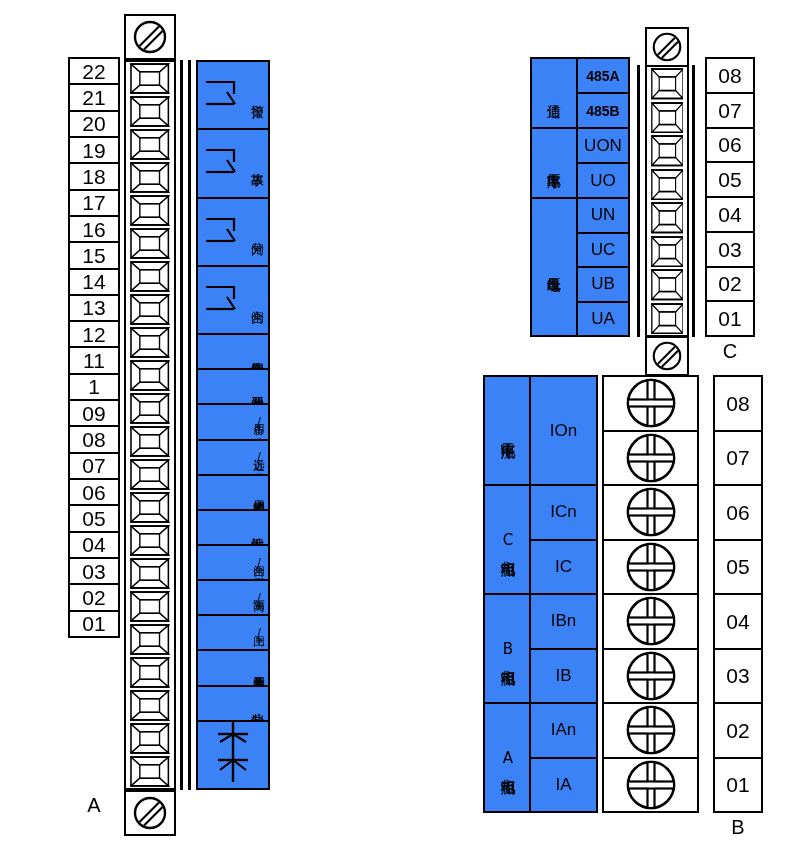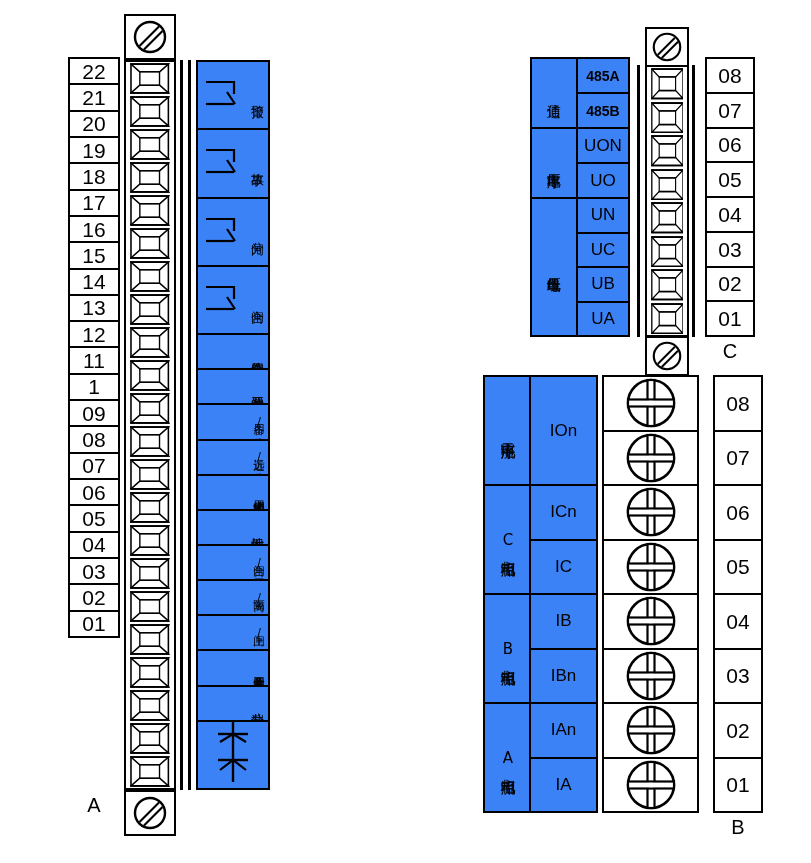--- a/index.html
+++ b/index.html
@@ -515,22 +515,22 @@
       <div class="grp-vals">
         <div class="gval">ICn</div>
         <div class="gval">IC</div>
       </div>
     </div>
     <div class="grp" style="flex: 2 1 0%;">
       <div class="grp-name" style="width: 44px;">
         <span class="v" style="font-size: 15px;">B相电流</span>
       </div>
       <div class="grp-vals">
+        <div class="gval">IBn</div>
         <div class="gval">IB</div>
-        <div class="gval">IBn</div>
       </div>
     </div>
     <div class="grp" style="flex: 2 1 0%;">
       <div class="grp-name" style="width: 44px;">
         <span class="v" style="font-size: 15px;">A相电流</span>
       </div>
       <div class="grp-vals">
         <div class="gval">IAn</div>
         <div class="gval">IA</div>
       </div>

